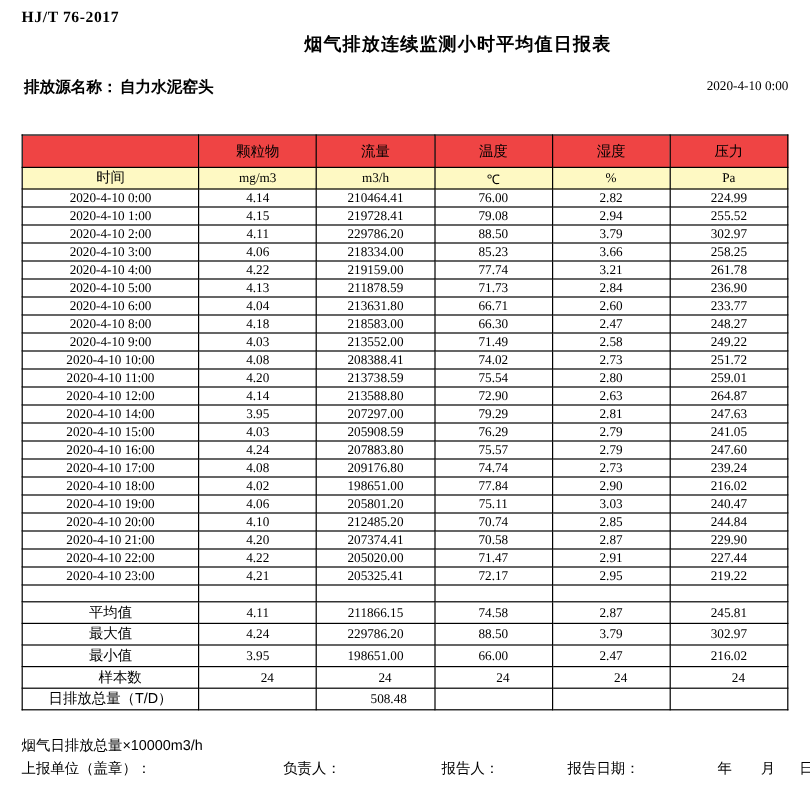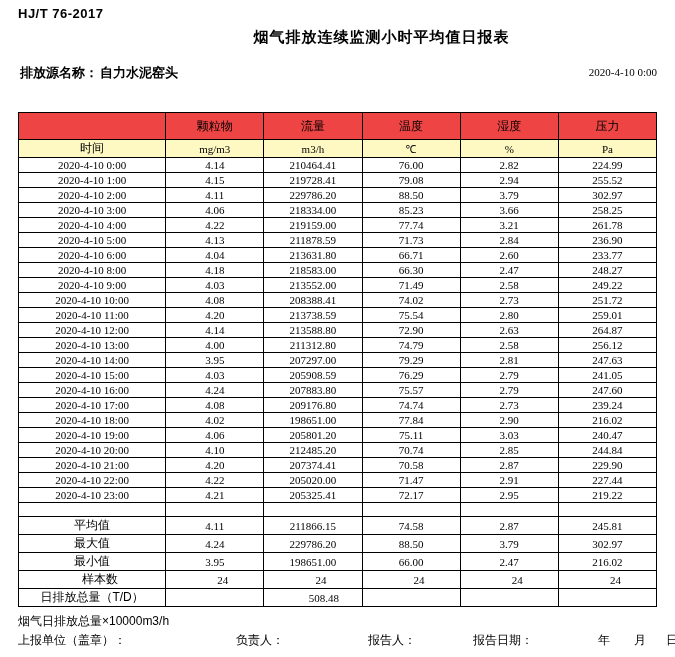--- a/index.html
+++ b/index.html
@@ -19,21 +19,21 @@
   .page {
     position: relative;
     width: 675px;
     height: 657px;
     box-sizing: border-box;
   }
   .std-code {
     position: absolute;
     left: 18px;
     top: 6px;
-    font-family: Liberation Sans, sans-serif;
+    font-family: Liberation Serif, serif;
     font-size: 13px;
     font-weight: bold;
     letter-spacing: 0.5px;
   }
   .title {
     position: absolute;
     left: 0;
     top: 28px;
     width: 675px;
     text-align: center;
@@ -289,28 +289,20 @@
         </tr>
         <tr>
           <td class="timecell">2020-4-10 12:00</td>
           <td class="val">4.14</td>
           <td class="val">213588.80</td>
           <td class="val">72.90</td>
           <td class="val">2.63</td>
           <td class="val">264.87</td>
         </tr>
         <tr>
-          <td class="timecell">2020-4-10 13:00</td>
-          <td class="val">4.00</td>
-          <td class="val">211312.80</td>
-          <td class="val">74.79</td>
-          <td class="val">2.58</td>
-          <td class="val">256.12</td>
-        </tr>
-        <tr>
           <td class="timecell">2020-4-10 14:00</td>
           <td class="val">3.95</td>
           <td class="val">207297.00</td>
           <td class="val">79.29</td>
           <td class="val">2.81</td>
           <td class="val">247.63</td>
         </tr>
         <tr>
           <td class="timecell">2020-4-10 15:00</td>
           <td class="val">4.03</td>

